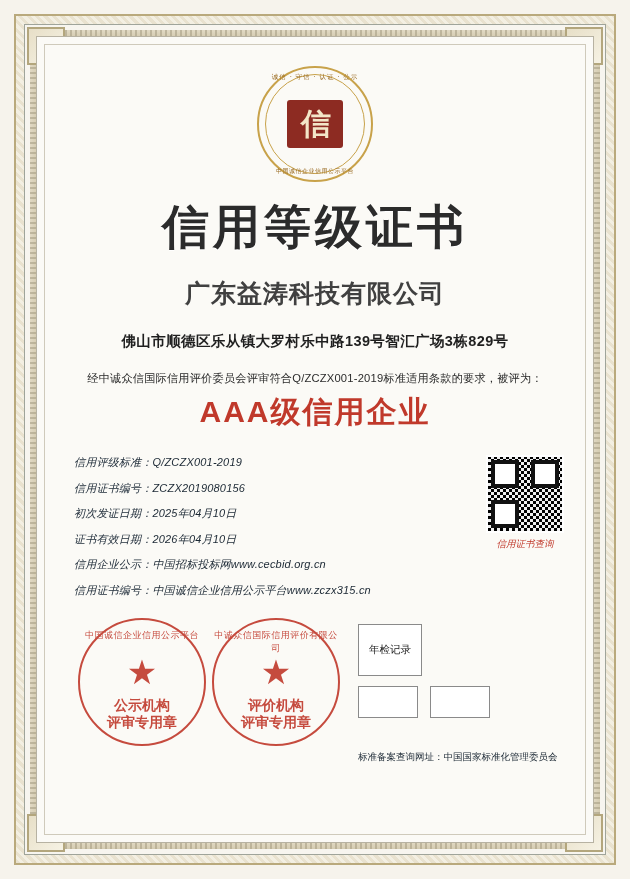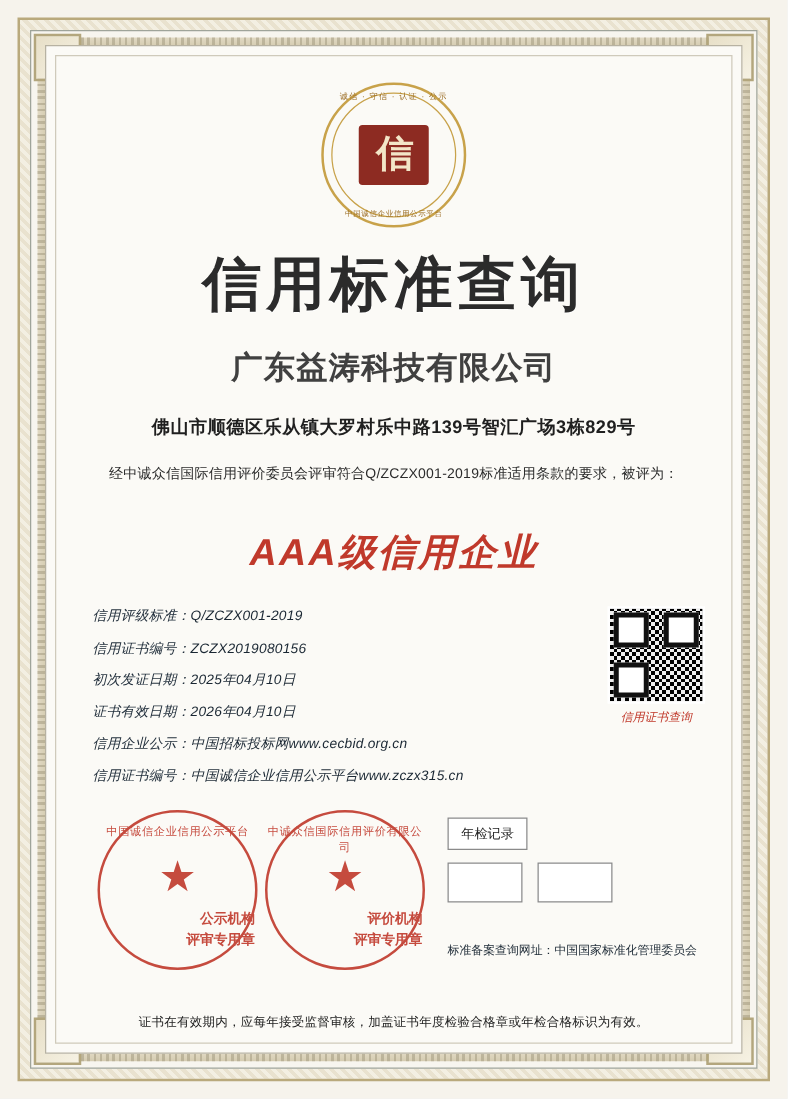--- a/index.html
+++ b/index.html
@@ -113,23 +113,22 @@
     letter-spacing:1px;
   }
   .address{
     margin-top:22px;font-size:14.5px;font-weight:bold;color:#1f1f1f;
     letter-spacing:.4px;
   }
   .statement{
     margin-top:20px;font-size:11.2px;color:#2b2b2b;letter-spacing:.2px;text-align:center;
   }
   .grade{
-    margin-top:36px;font-size:30px;font-weight:bold;color:#c0392b;
+    margin-top:6px;font-size:30px;font-weight:bold;color:#c0392b;
     letter-spacing:2px;
-    font-style:italic;
   }
 
   
   .mid{
     margin-top:22px;display:flex;align-items:flex-start;
     justify-content:space-between;text-align:left;font-style:italic;
   }
   .details{flex:1;padding-left:24px;}
   .drow{
     font-size:11px;color:#22303e;margin-bottom:10.5px;letter-spacing:.2px;
@@ -169,36 +168,36 @@
     width:124px;height:124px;border-radius:50%;
     border:2.5px solid #c0392b;position:relative;opacity:.9;
     margin-left:28px;
   }
   .seal.s2{margin-left:6px;}
   .seal .star{
     position:absolute;left:50%;top:42%;transform:translate(-50%,-50%);
     color:#c0392b;font-size:34px;line-height:1;
   }
   .seal .l1,.seal .l2{
-    position:absolute;left:0;right:0;text-align:right;color:#c0392b;
-    font-size:11px;font-weight:bold;
+    position:absolute;left:0;right:0;text-align:center;color:#c0392b;
+    font-size:14px;font-weight:bold;
   }
   .seal .l1{top:62%;}
   .seal .l2{top:76%;}
   .seal .arc{
     position:absolute;left:0;right:0;top:9px;text-align:center;
     color:#c0392b;font-size:9px;letter-spacing:.5px;
   }
 
   .rightcol{
     margin-left:18px;padding-top:6px;text-align:left;flex:1;
   }
   .yearlabel{
     display:inline-block;border:1px solid #8a8a8a;background:#fff;
-    font-size:10.5px;color:#222;padding:5px 10px;
+    font-size:10.5px;color:#222;padding:18px 10px;
   }
   .boxes{margin-top:10px;display:flex;gap:12px;}
   .ybox{width:58px;height:30px;border:1px solid #8a8a8a;background:#fff;}
   .stdnote{
     margin-top:32px;font-size:9.5px;color:#1a2733;line-height:1.5;
   }
   .stdnote .url{color:#1a2733;}
 
   .footer{
     position:absolute;left:0;right:0;bottom:4px;text-align:center;
@@ -225,21 +224,21 @@
   <div class="content">
 
     <div class="emblem">
       <div class="ring"></div>
       <div class="ring2"></div>
       <div class="top-txt">诚信 · 守信 · 认证 · 公示</div>
       <div class="core">信</div>
       <div class="bot-txt">中国诚信企业信用公示平台</div>
     </div>
 
-    <div class="title">信用标准查询</div>
+    <div class="title">信用等级证书</div>
     <div class="company">广东益涛科技有限公司</div>
     <div class="address">佛山市顺德区乐从镇大罗村乐中路139号智汇广场3栋829号</div>
     <div class="statement">经中诚众信国际信用评价委员会评审符合Q/ZCZX001-2019标准适用条款的要求，被评为：</div>
     <div class="grade">AAA级信用企业</div>
 
     <div class="mid">
       <div class="details">
         <div class="drow">
           <span class="k">信用评级标准：</span><span class="v">Q/ZCZX001-2019</span>
         </div>
@@ -289,15 +288,14 @@
         <div class="boxes">
           <div class="ybox"></div>
           <div class="ybox"></div>
         </div>
         <div class="stdnote">
           <div>标准备案查询网址：中国国家标准化管理委员会</div>
         </div>
       </div>
     </div>
 
-    <div class="footer">证书在有效期内，应每年接受监督审核，加盖证书年度检验合格章或年检合格标识为有效。</div>
   </div>
 </div>
 
 </body></html>

